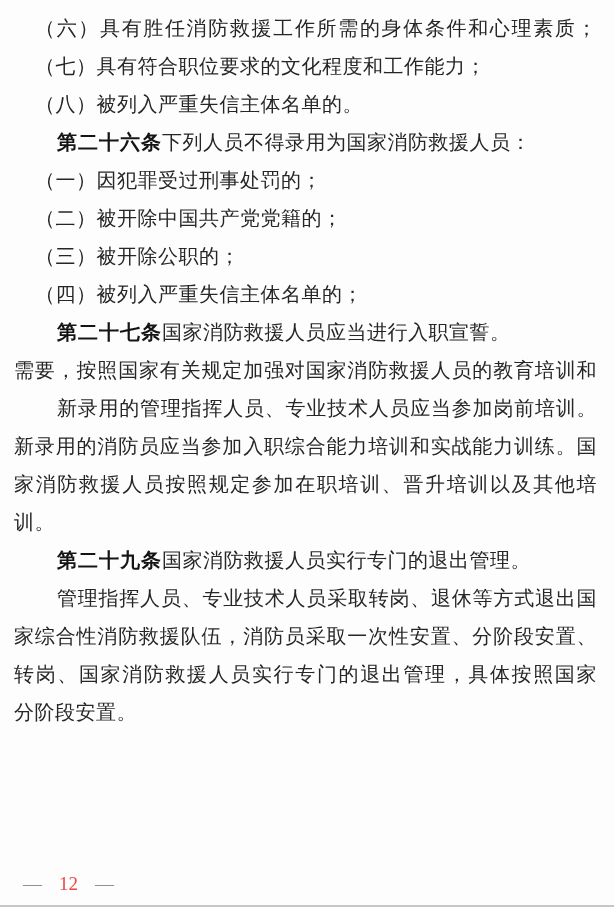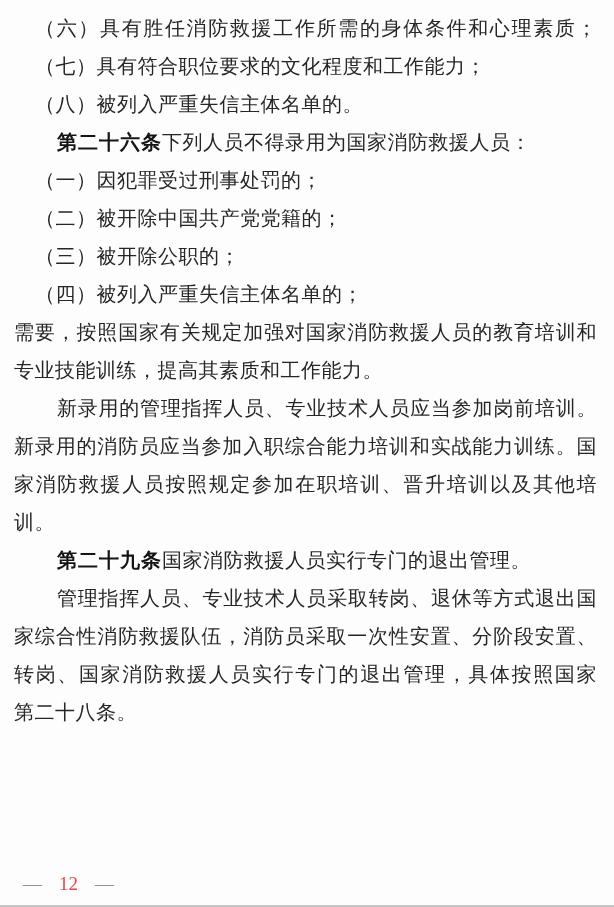--- a/index.html
+++ b/index.html
@@ -74,33 +74,35 @@
   <div class="line indent1 full">（六）具有胜任消防救援工作所需的身体条件和心理素质；</div>
   <div class="line indent1">（七）具有符合职位要求的文化程度和工作能力；</div>
   <div class="line indent1">（八）被列入严重失信主体名单的。</div>
   <div class="line indent2">
     <span class="art-label">第二十六条</span><span>下列人员不得录用为国家消防救援人员：</span>
   </div>
   <div class="line indent1">（一）因犯罪受过刑事处罚的；</div>
   <div class="line indent1">（二）被开除中国共产党党籍的；</div>
   <div class="line indent1">（三）被开除公职的；</div>
   <div class="line indent1">（四）被列入严重失信主体名单的；</div>
+  <div class="line indent2">
+    <span class="art-label">第二十七条</span><span>国家消防救援人员应当进行入职宣誓。</span>
+  </div>
   <div class="line indent0 full">需要，按照国家有关规定加强对国家消防救援人员的教育培训和</div>
-  <div class="line indent0">专业技能训练，提高其素质和工作能力。</div>
   <div class="line indent2 full">新录用的管理指挥人员、专业技术人员应当参加岗前培训。</div>
   <div class="line indent0 full">新录用的消防员应当参加入职综合能力培训和实战能力训练。国</div>
   <div class="line indent0 full">家消防救援人员按照规定参加在职培训、晋升培训以及其他培</div>
   <div class="line indent0">训。</div>
   <div class="line indent2">
     <span class="art-label">第二十九条</span><span>国家消防救援人员实行专门的退出管理。</span>
   </div>
   <div class="line indent2 full">管理指挥人员、专业技术人员采取转岗、退休等方式退出国</div>
   <div class="line indent0 full">家综合性消防救援队伍，消防员采取一次性安置、分阶段安置、</div>
   <div class="line indent0 full">转岗、国家消防救援人员实行专门的退出管理，具体按照国家</div>
-  <div class="line indent0">第二十八条。</div>
+  <div class="line indent0">分阶段安置。</div>
 </div>
 
 <div class="page-footer">
   <span class="dash">—</span>
   <span class="num">12</span>
   <span class="dash">—</span>
 </div>
 
 <div class="scan-edge"></div>
 

